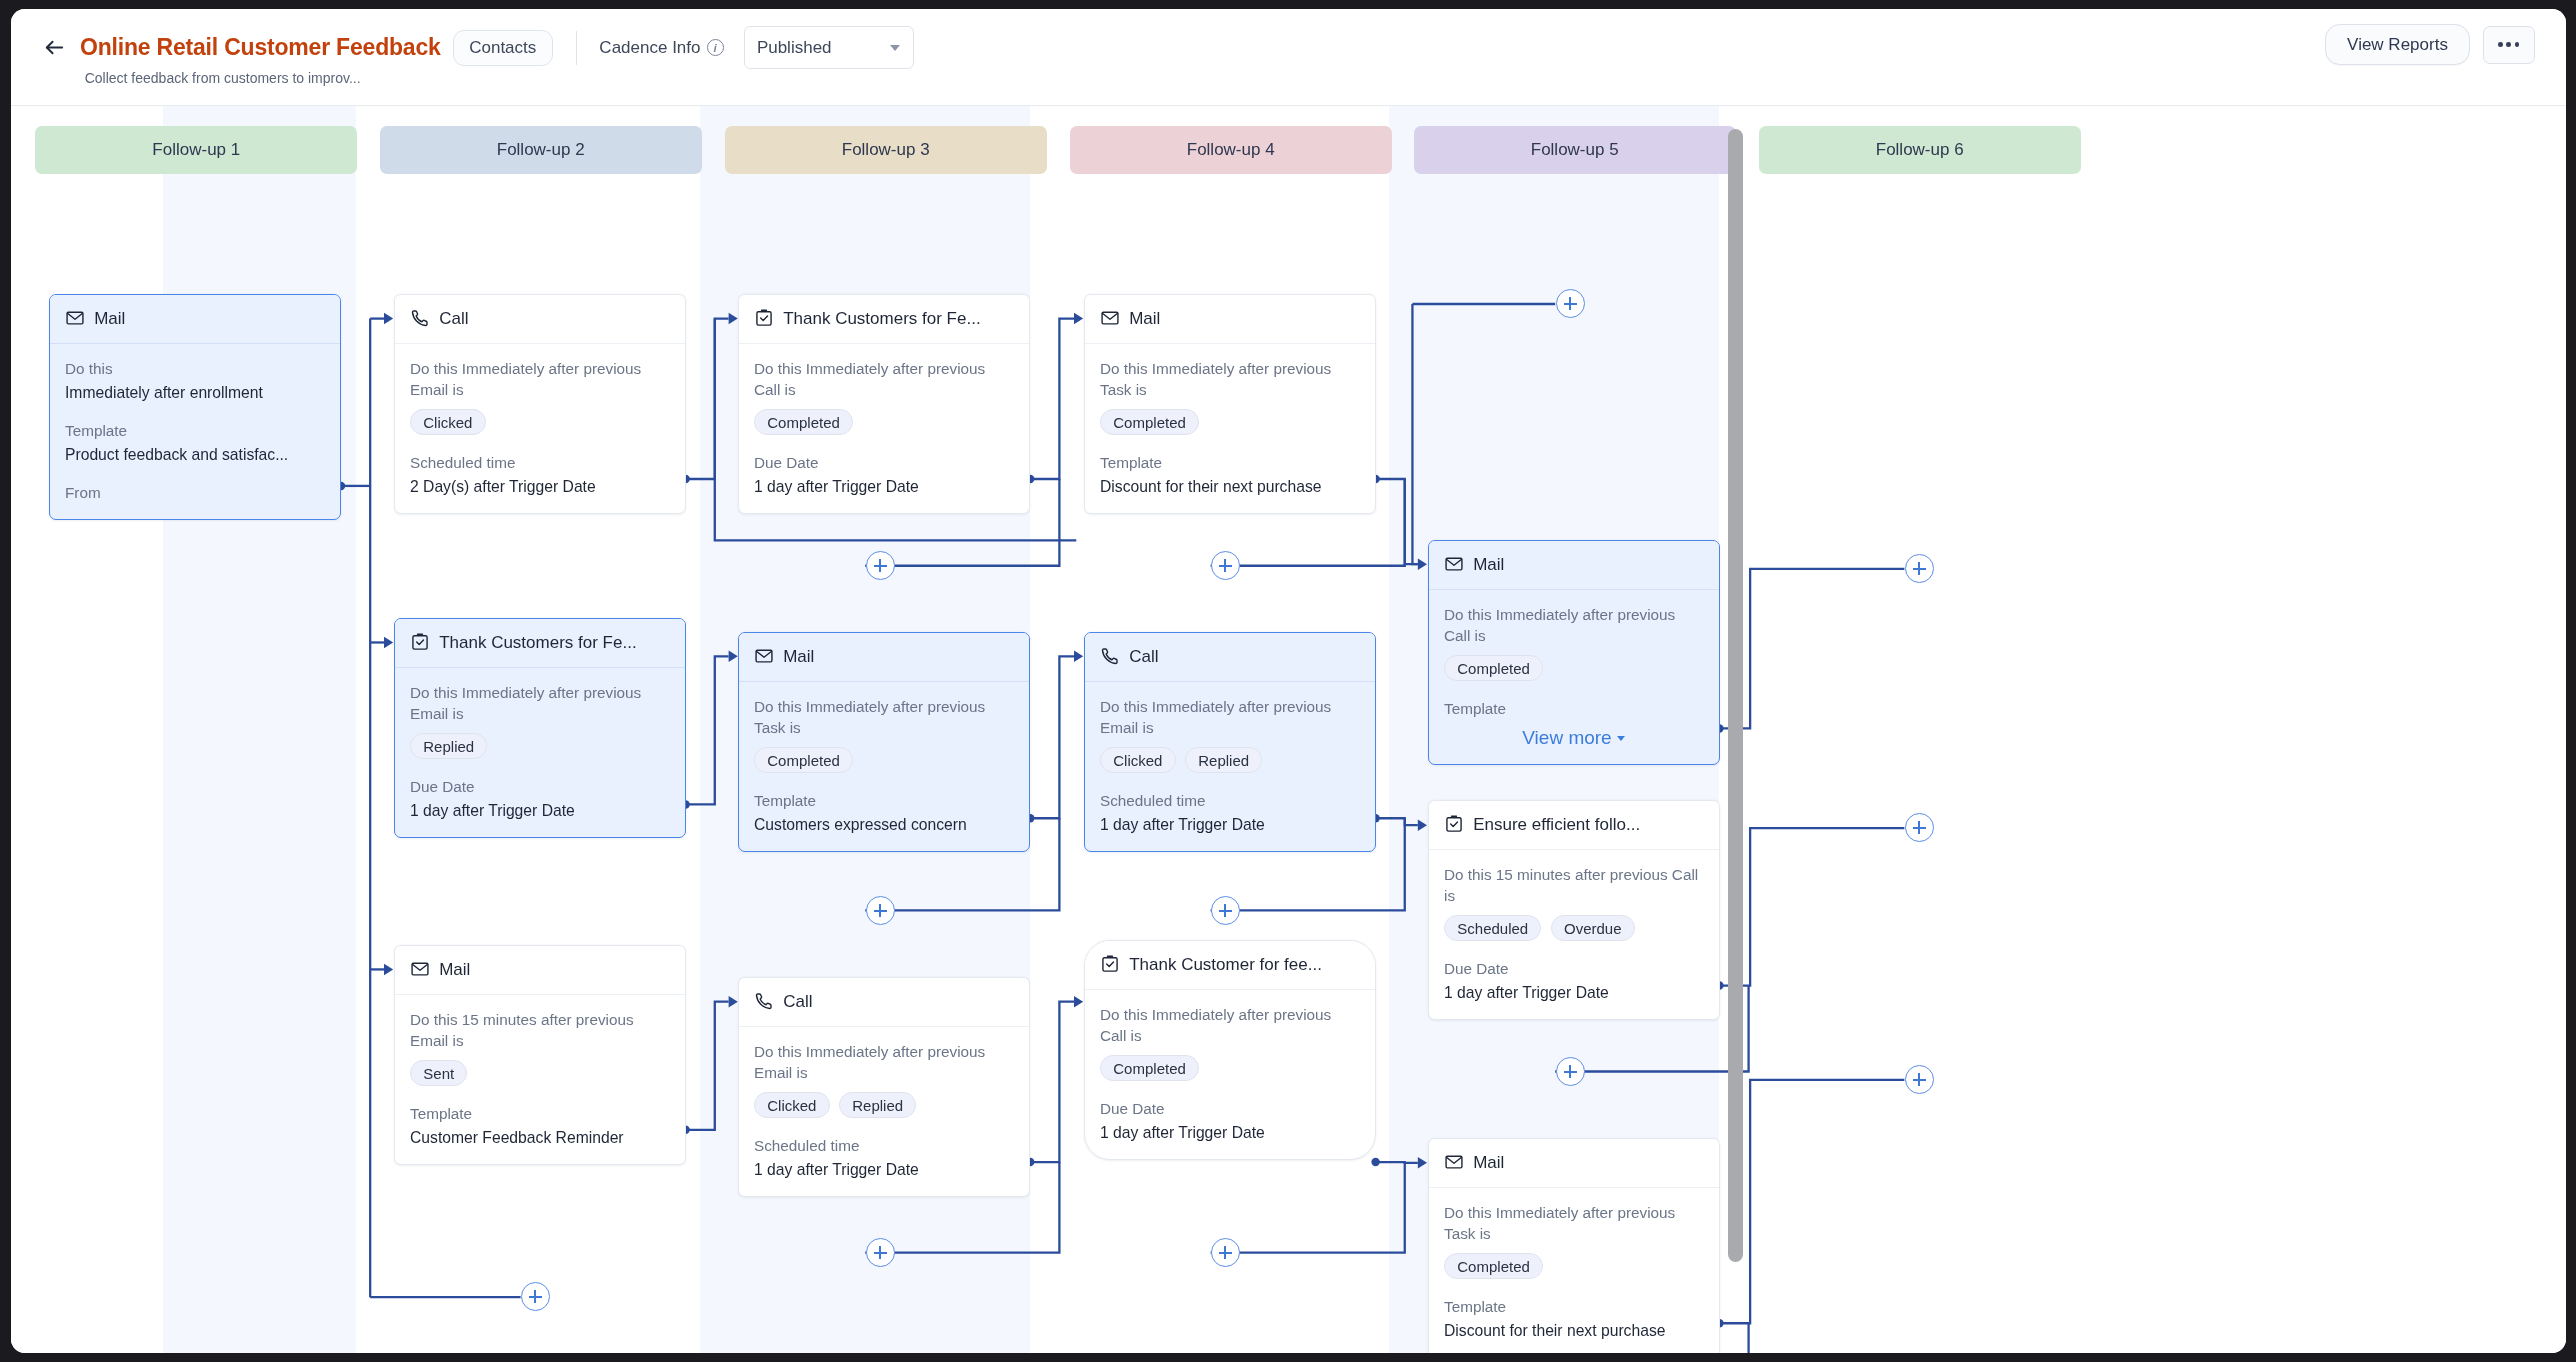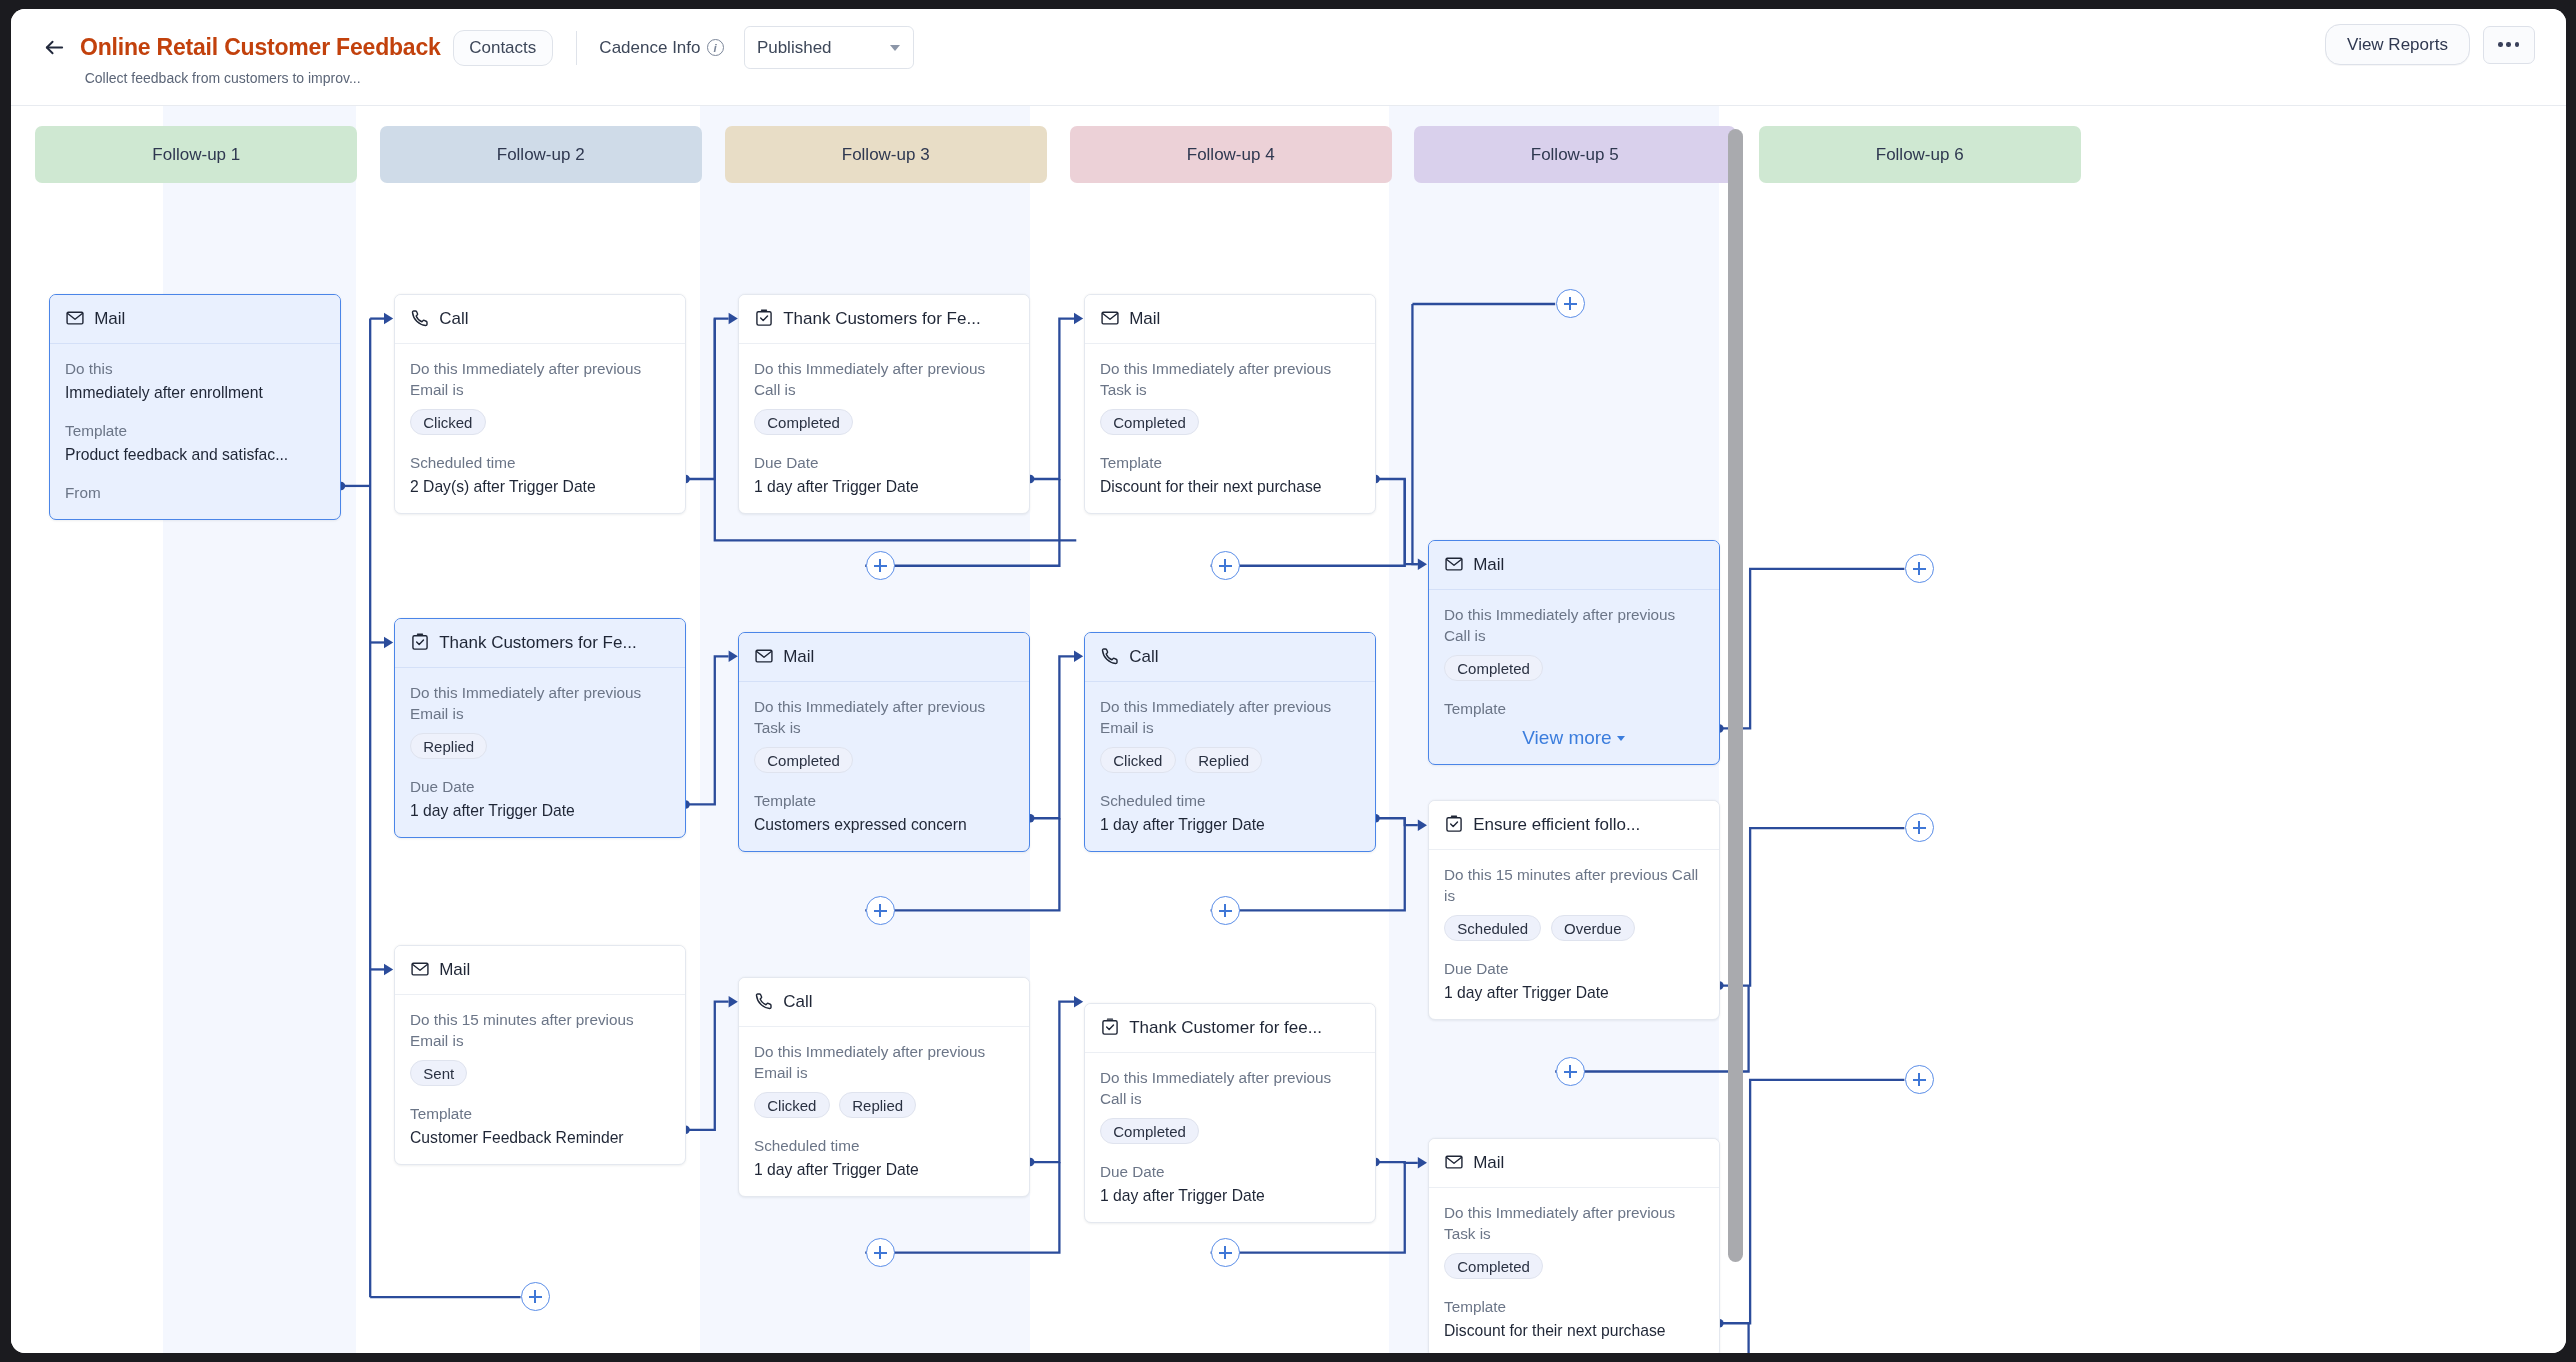--- a/index.html
+++ b/index.html
@@ -68,21 +68,21 @@
 
   
   .board {
     position: absolute; left: 0; top: 97px; right: 0; bottom: 0;
     background: #ffffff; overflow: hidden;
   }
   .lane-bgs { position:absolute; inset:0; }
   .lane-bg { position: absolute; top: 0; bottom: 0; background: #f4f7fe; }
 
   .col-head {
-    position: absolute; height: 57px; border-radius: 7px;
+    position: absolute; height: 48px; border-radius: 7px;
     display: flex; align-items: center; justify-content: center;
     font-size: 17px; color: #2f3850; font-weight: 400;
   }
 
   
   .card {
     position: absolute; width: 292px;
     background: #ffffff; border: 0.8px solid #e4e8ef; border-radius: 7px;
     box-shadow: 0 0.8px 2.3px rgba(16,24,40,.07);
     overflow: hidden; cursor: pointer;
@@ -429,21 +429,21 @@
                 <span class="chip">Clicked</span>
                 <span class="chip">Replied</span>
               </div>
             </div>
             <div class="grp">
               <div class="lbl">Scheduled time</div>
               <div class="val">1 day after Trigger Date</div>
             </div>
           </div>
         </div>
-        <div class="card" style="left: 1073px; top: 897px;">
+        <div class="card" style="left: 1073px; top: 834px; border-radius: 26px;">
           <div class="card-head">
             <span><svg class="card-ico" viewBox="0 0 24 24" fill="none" stroke="#1f2636" stroke-width="1.7" stroke-linecap="round" stroke-linejoin="round">
                 <rect x="3.5" y="4.5" width="17" height="16" rx="1.8"></rect>
                 <line x1="9" y1="2.6" x2="15" y2="2.6"></line>
                 <polyline points="8 12 11 15 16.2 9.6"></polyline>
               </svg></span>
             <span class="ttl">Thank Customer for fee...</span>
           </div>
           <div class="card-body">
             <div class="grp">

